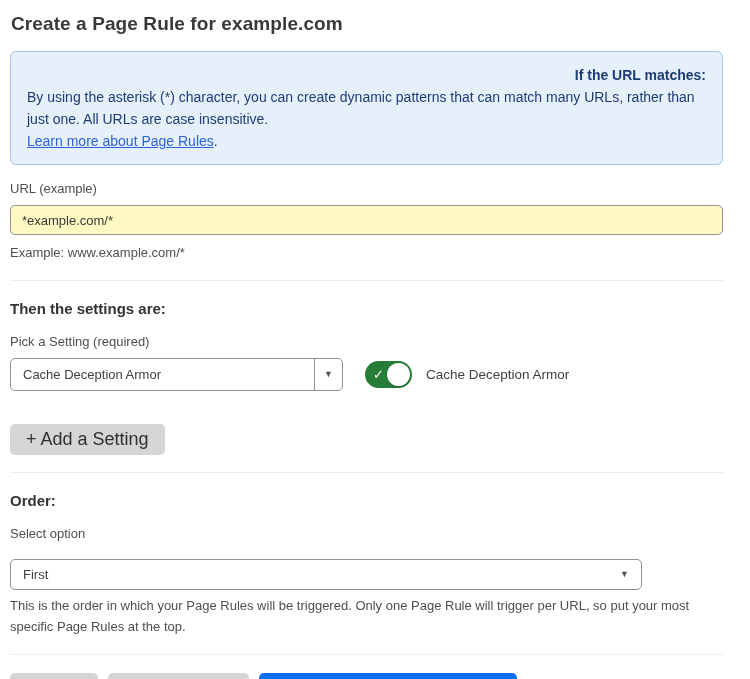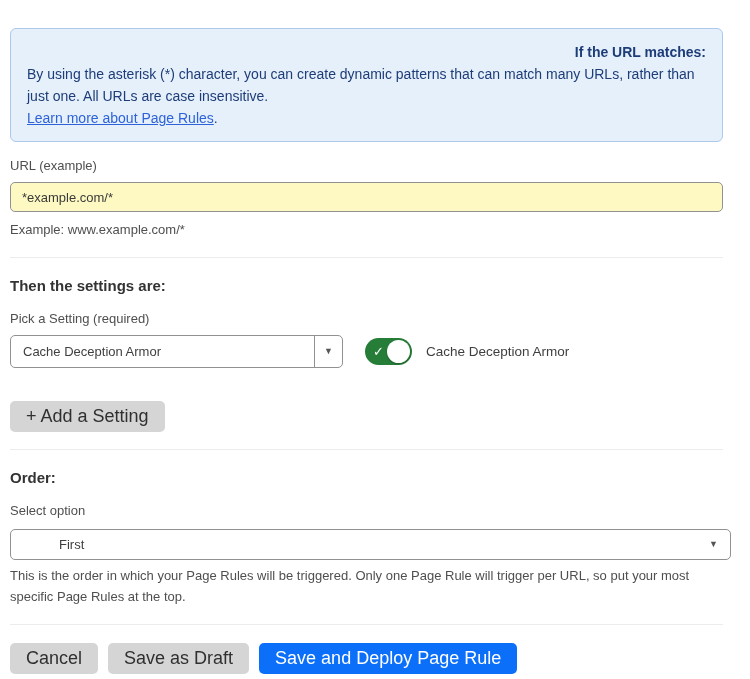--- a/index.html
+++ b/index.html
@@ -89,21 +89,21 @@
     font-size:13px; color:#3f3f3f;
   }
   .setting-select{ width:333px; }
   .select-value{ flex:1; padding:0 12px; white-space:nowrap; overflow:hidden; }
   .select-arrow-box{
     width:28px; height:100%;
     border-left:1px solid var(--border-gray);
     display:flex; align-items:center; justify-content:center;
   }
   .arrow{ font-size:9px; color:#555; line-height:1; }
-  .order-select{ width:721px; height:31px; margin-top:10px;padding-left:36px; }
+  .order-select{ width:632px; height:31px; margin-top:17px; }
   .inline-arrow{ padding:0 12px; }
 
   .toggle{
     position:relative;
     margin-left:22px;
     width:47px; height:27px;
     background:var(--toggle-green);
     border-radius:14px;
     cursor:pointer;
     flex:0 0 auto;
@@ -136,20 +136,21 @@
   .footer{
     margin-top:18px;
     display:flex; gap:10px; align-items:center;
   }
 </style>
 </head>
 <body>
 
 <div class="page">
 
+  <h1 class="page-title">Create a Page Rule for example.com</h1>
 
   <div class="info-box">
     <div class="info-heading">If the URL matches:</div>
     <div class="info-body">By using the asterisk (*) character, you can create dynamic patterns that can match many URLs, rather than just one. All URLs are case insensitive.</div>
     <div class="info-link-line"><a class="info-link" href="#">Learn more about Page Rules</a><span class="info-period">.</span></div>
   </div>
 
   <div class="field-label">URL (example)</div>
   <input class="text-input" type="text" value="*example.com/*" style="">
   <div class="helper-text">Example: www.example.com/*</div>

